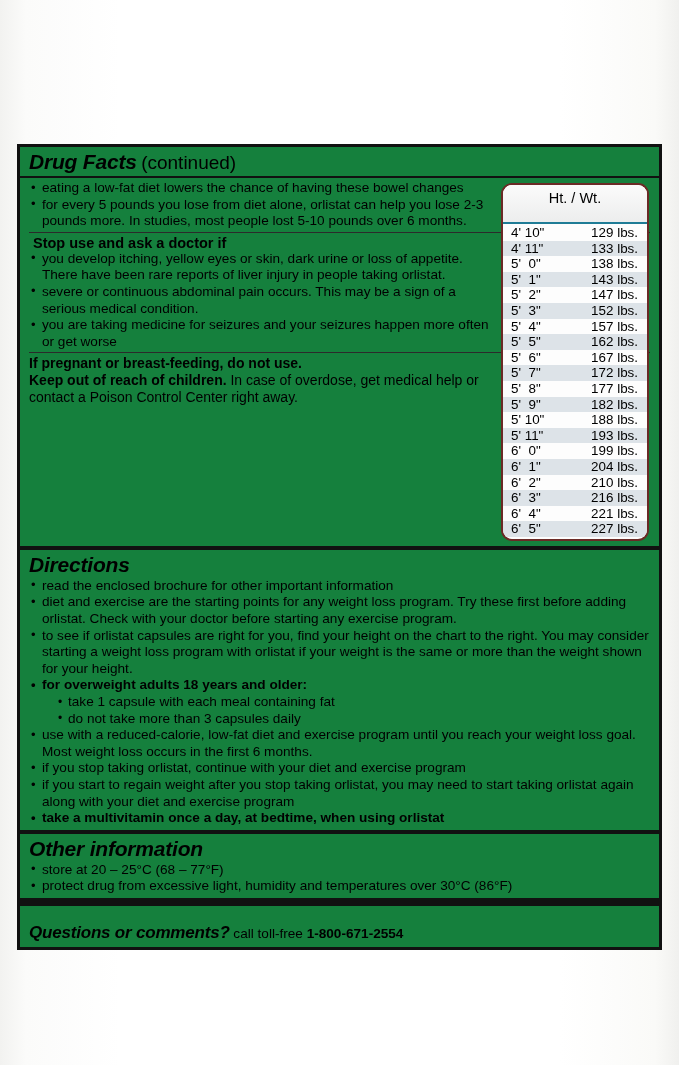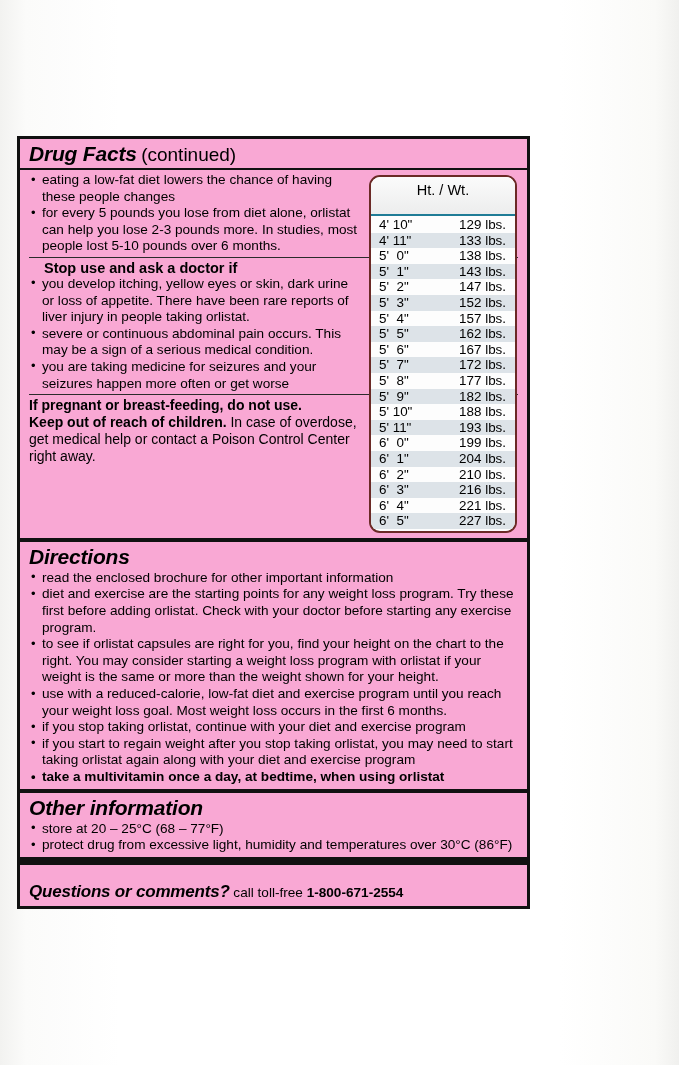--- a/index.html
+++ b/index.html
@@ -17,23 +17,23 @@
   .page {
     position: absolute;
     left: 0; top: 0;
     width: 679px; height: 1065px;
     background:
       linear-gradient(90deg, #f2f2f0 0px, #fbfbfa 26px, #ffffff 120px, #ffffff 560px, #fafaf8 655px, #f0f0ee 679px);
   }
   .label {
     position: absolute;
     left: 17px;
-    top: 136px;
-    width: 513px;
-    background: #f9a8d4;
+    top: 144px;
+    width: 645px;
+    background: #15803d;
     border: 3px solid #111111;
     box-sizing: border-box;
     color: #000000;
   }
 
   
   .title-row {
     padding: 3px 9px 2px 9px;
     border-bottom: 2px solid #111111;
   }
@@ -57,21 +57,21 @@
     font-size: 21px;
     font-weight: bold;
     font-style: italic;
     letter-spacing: -0.2px;
     margin: 1px 0 1px 0;
   }
   .sec-head-plain {
     font-size: 14.5px;
     font-weight: bold;
     font-style: normal;
-    margin: 1px 0 0 15px;
+    margin: 1px 0 0 4px;
   }
   .thick-rule {
     height: 4px;
     background: #111111;
     font-size: 0;
     line-height: 0;
   }
   .thin-rule {
     height: 1px;
     background: #2b2b2b;
@@ -283,21 +283,21 @@
             <span class="w">221 lbs.</span>
           </div>
         <div class="htwt-row alt">
             <span class="h">6'  5"</span>
             <span class="w">227 lbs.</span>
           </div>
       </div>
     </div>
 
     <ul class="bl">
-      <li>eating a low-fat diet lowers the chance of having these people changes</li>
+      <li>eating a low-fat diet lowers the chance of having these bowel changes</li>
       <li>for every 5 pounds you lose from diet alone, orlistat can help you lose 2-3 pounds more. In studies, most people lost 5-10 pounds over 6 months.</li>
     </ul>
 
     <div class="thin-rule"></div>
 
     <div class="sec-head-plain">Stop use and ask a doctor if</div>
     <ul class="bl">
       <li>you develop itching, yellow eyes or skin, dark urine or loss of appetite. There have been rare reports of liver injury in people taking orlistat.</li>
       <li>severe or continuous abdominal pain occurs. This may be a sign of a serious medical condition.</li>
       <li>you are taking medicine for seizures and your seizures happen more often or get worse</li>
@@ -310,20 +310,27 @@
   </div>
 
   <div class="thick-rule"></div>
 
   <div class="section">
     <div class="sec-head">Directions</div>
     <ul class="bl">
       <li>read the enclosed brochure for other important information</li>
       <li>diet and exercise are the starting points for any weight loss program. Try these first before adding orlistat. Check with your doctor before starting any exercise program.</li>
       <li>to see if orlistat capsules are right for you, find your height on the chart to the right. You may consider starting a weight loss program with orlistat if your weight is the same or more than the weight shown for your height.</li>
+      <li class="bold">
+        <span>for overweight adults 18 years and older:</span>
+        <ul class="sub">
+          <li>take 1 capsule with each meal containing fat</li>
+          <li>do not take more than 3 capsules daily</li>
+        </ul>
+      </li>
       <li>use with a reduced-calorie, low-fat diet and exercise program until you reach your weight loss goal. Most weight loss occurs in the first 6 months.</li>
       <li>if you stop taking orlistat, continue with your diet and exercise program</li>
       <li>if you start to regain weight after you stop taking orlistat, you may need to start taking orlistat again along with your diet and exercise program</li>
       <li class="bold">take a multivitamin once a day, at bedtime, when using orlistat</li>
     </ul>
   </div>
 
   <div class="thick-rule"></div>
 
   <div class="section">

